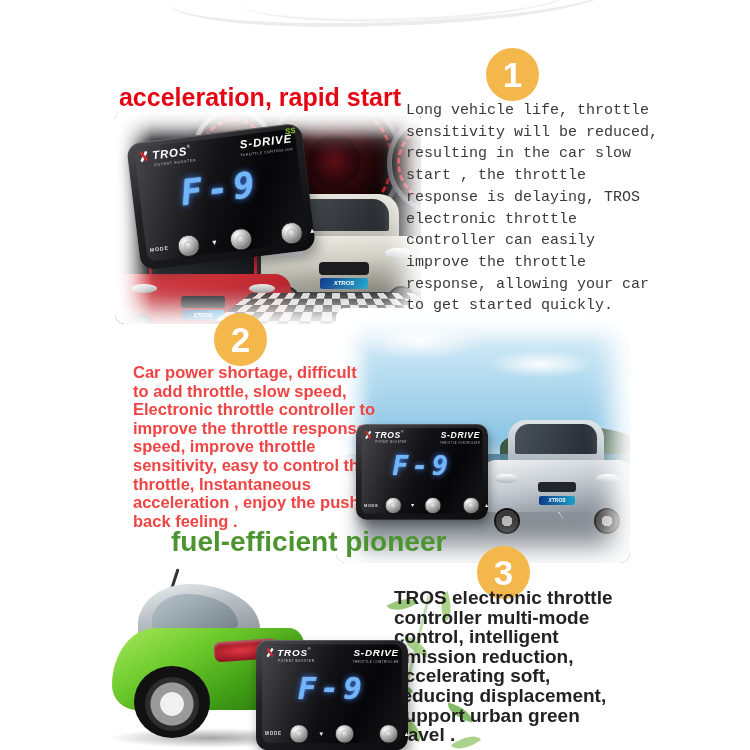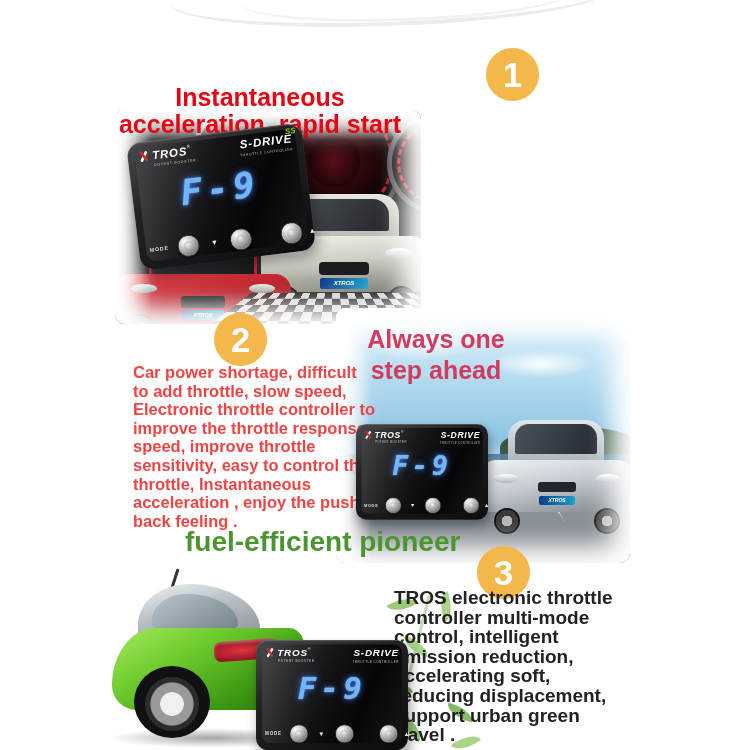--- a/index.html
+++ b/index.html
@@ -25,21 +25,21 @@
   .sc2{left:214px;top:313px;}
   .sc3{left:477px;top:546px;}
 
   
   .h1{position:absolute;left:95px;top:84px;width:330px;text-align:center;color:#e60613;
       font-size:25px;font-weight:bold;line-height:27px;z-index:4;}
   .h2{position:absolute;left:352px;top:324px;width:168px;text-align:center;color:#d43a5e;
       font-size:25px;font-weight:bold;line-height:31px;z-index:4;}
   .h3{position:absolute;left:133px;top:526px;width:360px;color:#4c9430;
       font-size:28px;font-weight:bold;line-height:31px;z-index:4;}
-  .h3 .line2{margin-left:52px;}
+  .h3 .line2{margin-left:38px;}
 
   
   .t1{position:absolute;left:406px;top:100px;width:345px;font-family:"Liberation Mono","DejaVu Sans Mono",monospace;
       font-size:15px;line-height:21.7px;color:#3a3a3a;white-space:pre-line;z-index:4;}
   .t2{position:absolute;left:133px;top:363px;width:295px;font-size:16.5px;font-weight:600;
       line-height:18.6px;color:#ef4444;white-space:pre-line;z-index:4;}
   .t3{position:absolute;left:394px;top:588px;width:335px;font-size:19px;font-weight:600;
       line-height:19.6px;color:#222;white-space:pre-line;z-index:4;}
 
   
@@ -211,21 +211,20 @@
     <span>1</span>
   </div>
   <div class="step-circle sc2">
     <span>2</span>
   </div>
   <div class="step-circle sc3">
     <span>3</span>
   </div>
 
   <div class="h1">
-    <div>Instantaneous</div>
     <div>acceleration, rapid start</div>
   </div>
 
   <div class="photo1">
     <div class="p1-bg"></div>
     <div class="glow"></div>
     <div class="gauge g2"></div>
     <div class="gauge g1"></div>
     <div class="gauge g3"></div>
     <div class="car car-silver">
@@ -246,20 +245,30 @@
       <div class="car-part cr-hl" style="left:134px;"></div>
       <div class="car-part cr-grille"></div>
       <div class="car-part plate cr-plate">XTROS</div>
       <div class="wheel cr-w1"></div>
       <div class="wheel cr-w2"></div>
     </div>
     <div class="checker"></div>
     <div class="fade"></div>
   </div>
 
+  <div class="t1">Long vehicle life, throttle
+sensitivity will be reduced,
+resulting in the car slow
+start , the throttle
+response is delaying, TROS
+electronic throttle
+controller can easily
+improve the throttle
+response, allowing your car
+to get started quickly.</div>
 
   <div class="t2">Car power shortage, difficult
 to add throttle, slow speed,
 Electronic throttle controller to
 improve the throttle response
 speed, improve throttle
 sensitivity, easy to control the
 throttle, Instantaneous
 acceleration , enjoy the push
 back feeling .</div>
@@ -280,24 +289,20 @@
       <div class="car-part c2-hl" style="left:12px;"></div>
       <div class="car-part c2-hl" style="left:114px;"></div>
       <div class="car-part c2-grille"></div>
       <div class="car-part plate c2-plate">XTROS</div>
       <div class="wheel c2-w1"></div>
       <div class="wheel c2-w2"></div>
     </div>
     <div class="fade"></div>
   </div>
 
-  <div class="h2">
-    <div>Always one</div>
-    <div>step ahead</div>
-  </div>
 
   <div class="h3">
     <div class="line2">fuel-efficient pioneer</div>
   </div>
 
   <div class="photo3">
     <div class="c3-shadow"></div>
     <div class="c3-antenna"></div>
     <div class="c3-roof"></div>
     <div class="c3-glass"></div>

